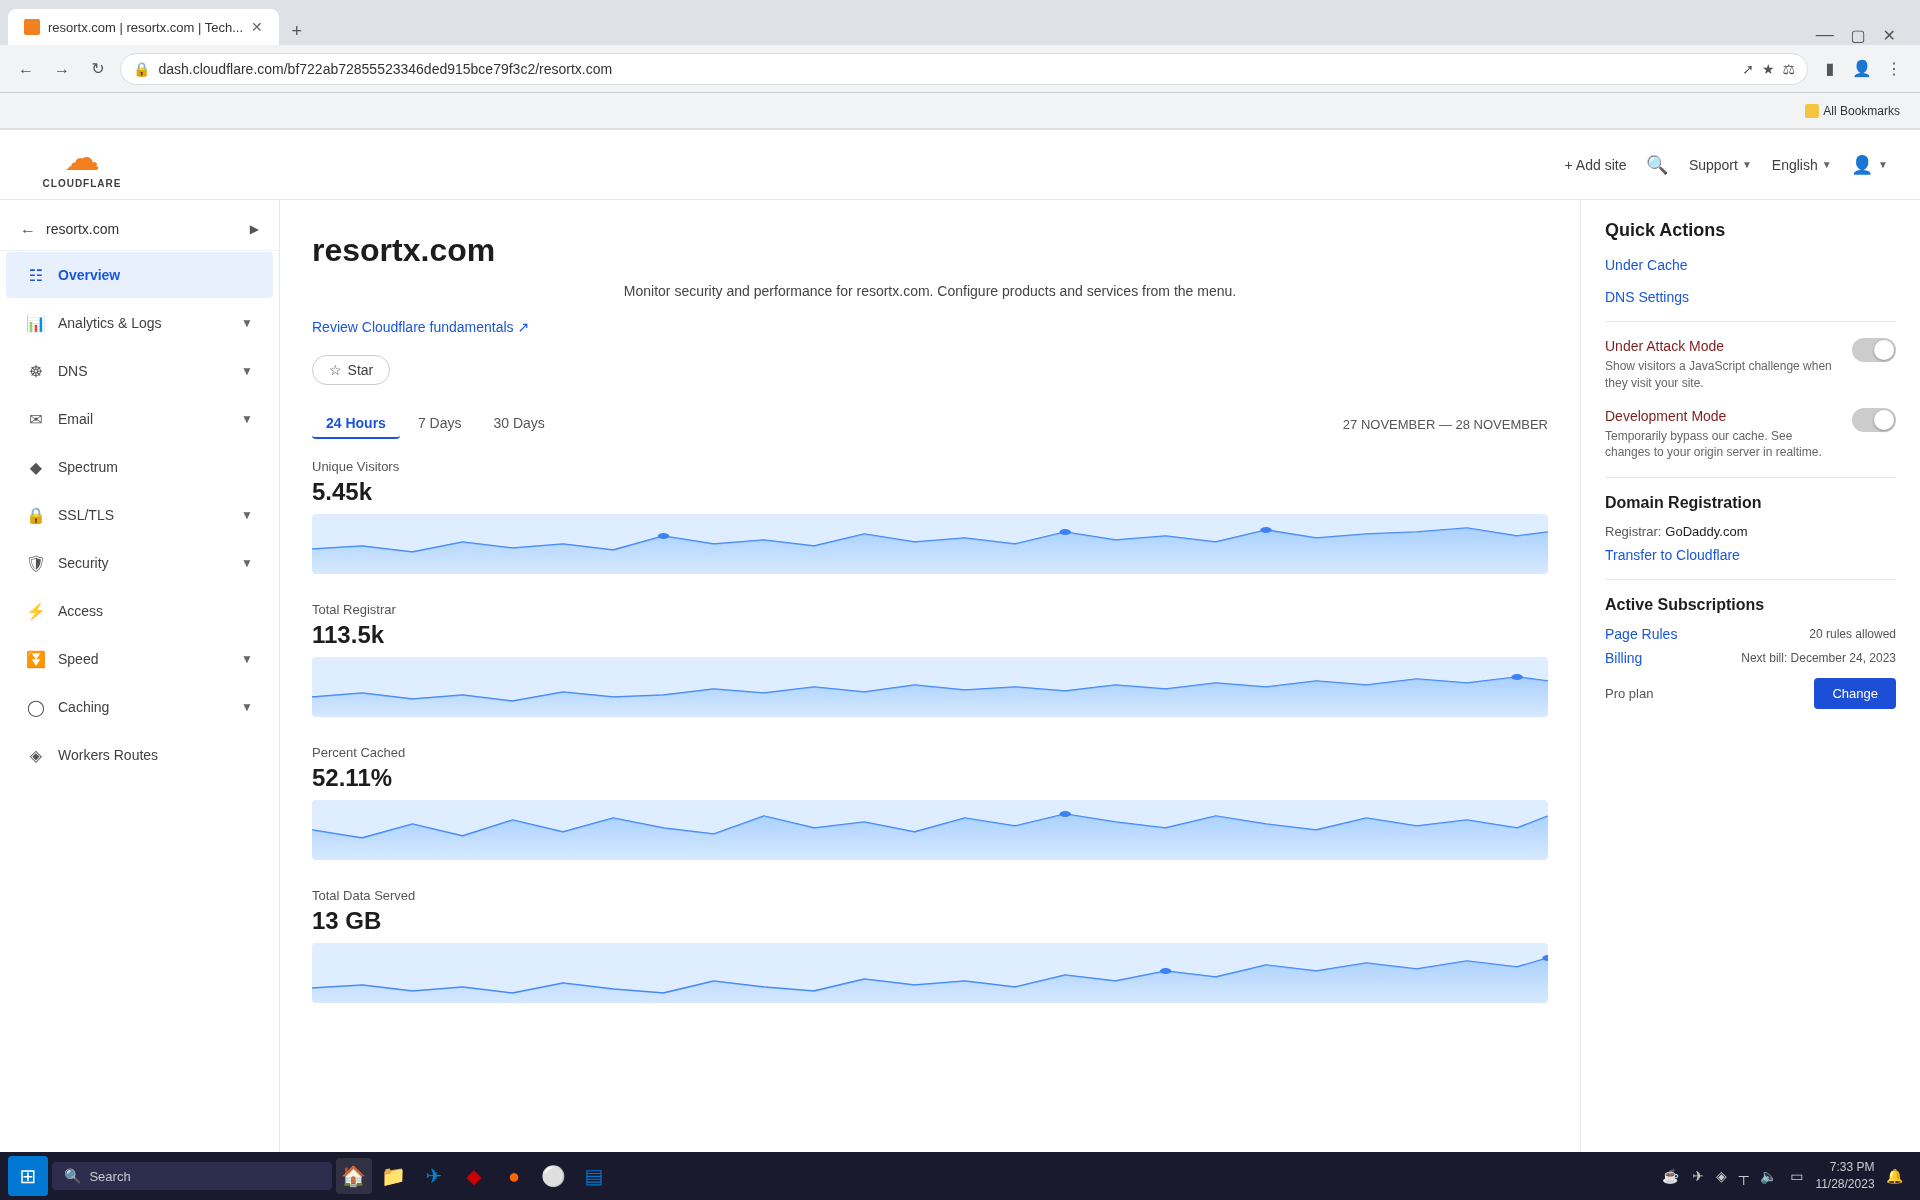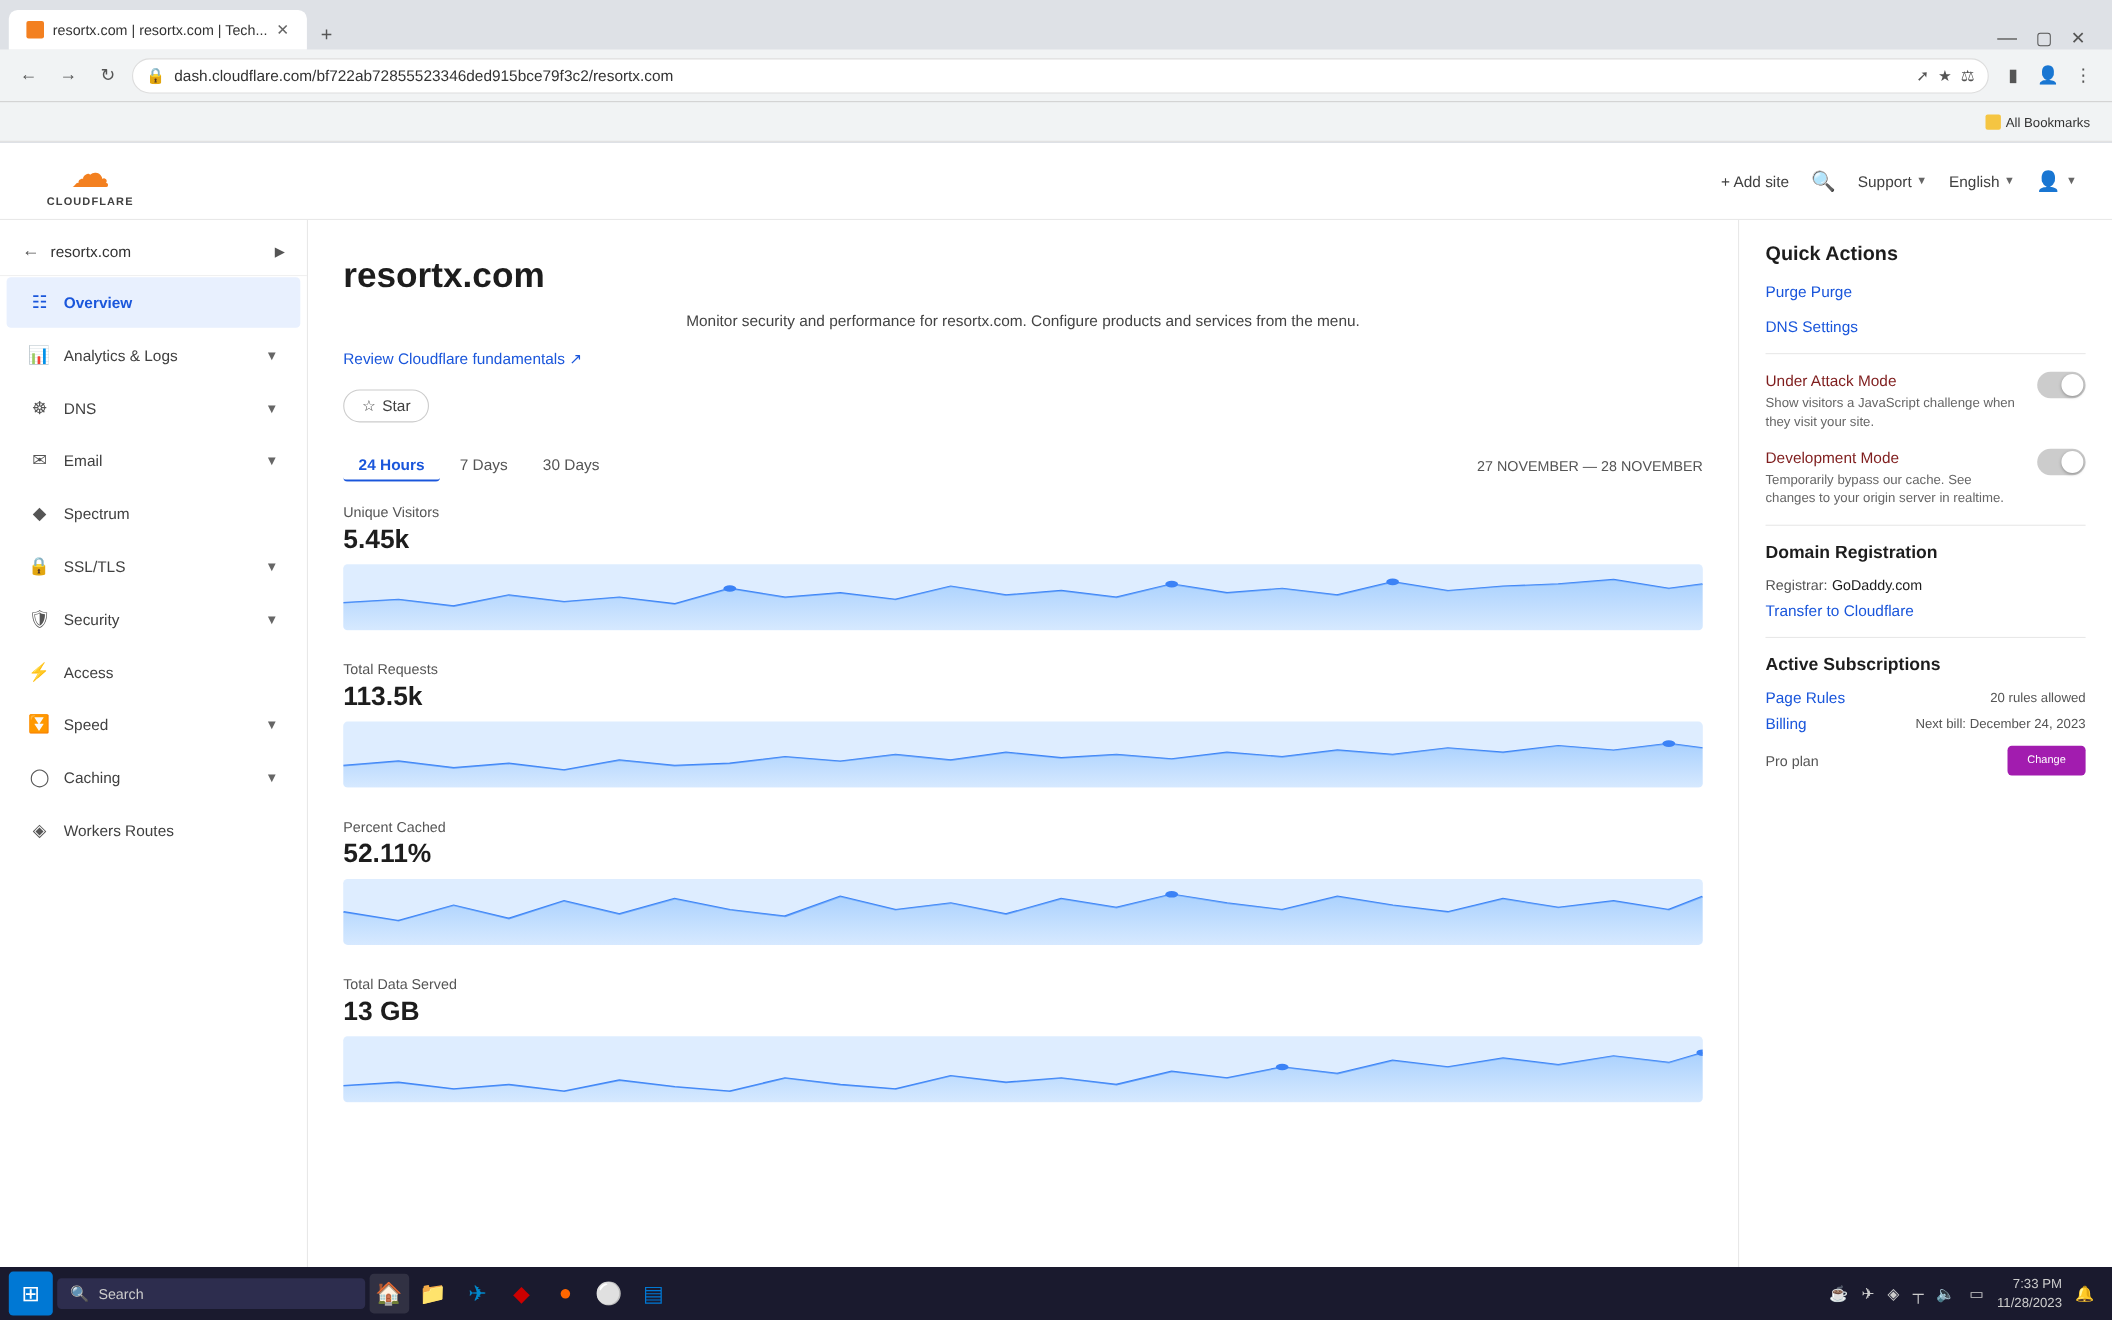--- a/index.html
+++ b/index.html
@@ -99,21 +99,21 @@
     .transfer-link { color: #1a56db; font-size: 14px; text-decoration: none; display: block; margin-bottom: 16px; cursor: pointer; }
     .active-subs-title { font-size: 16px; font-weight: 600; color: #1d1d1d; margin-bottom: 12px; margin-top: 16px; }
     .subs-row { display: flex; align-items: center; justify-content: space-between; margin-bottom: 8px; }
     .subs-link { color: #1a56db; font-size: 14px; text-decoration: none; cursor: pointer; }
     .subs-meta { font-size: 12px; color: #555; }
     .billing-row { display: flex; align-items: center; justify-content: space-between; margin-bottom: 12px; }
     .billing-link { color: #1a56db; font-size: 14px; cursor: pointer; }
     .billing-date { font-size: 12px; color: #555; }
     .pro-row { display: flex; align-items: center; justify-content: space-between; }
     .pro-label { font-size: 13px; color: #555; }
-    .change-btn { background: #a21caf; color: #fff; border: none; border-radius: 4px; padding: 8px 18px; font-size: 10px; cursor: pointer; }
+    .change-btn { background: #1d4ed8; color: #fff; border: none; border-radius: 4px; padding: 8px 18px; font-size: 13px; cursor: pointer; }
 
     
     .chart-svg { width: 100%; height: 60px; }
 
     
     .taskbar { height: 48px; background: #1a1a2e; display: flex; align-items: center; padding: 0 8px; gap: 4px; position: fixed; bottom: 0; width: 1920px; }
     .taskbar-start { width: 40px; height: 40px; display: flex; align-items: center; justify-content: center; background: #0078d4; border-radius: 4px; cursor: pointer; }
     .taskbar-start-icon { color: #fff; font-size: 20px; }
     .taskbar-search { display: flex; align-items: center; background: #2d2d4e; border-radius: 4px; padding: 6px 12px; gap: 8px; width: 280px; cursor: pointer; }
     .taskbar-search-icon { color: #aaa; font-size: 14px; }
@@ -321,21 +321,21 @@
 
             <circle cx="182" cy="22" r="3" fill="#3b82f6"></circle>
             <circle cx="390" cy="18" r="3" fill="#3b82f6"></circle>
             <circle cx="494" cy="16" r="3" fill="#3b82f6"></circle>
           </svg>
         </div>
       </div>
 
       
       <div class="stat-block">
-        <div class="stat-label">Total Requests</div>
+        <div class="stat-label">Total Registrar</div>
         <div class="stat-value">113.5k</div>
         <div class="chart-area">
           <svg class="chart-svg" viewBox="0 0 640 60" preserveAspectRatio="none">
             <defs>
               <linearGradient id="g2" x1="0" y1="0" x2="0" y2="1">
                 <stop offset="0%" stop-color="#93c5fd" stop-opacity="0.7"></stop>
                 <stop offset="100%" stop-color="#93c5fd" stop-opacity="0.1"></stop>
               </linearGradient>
             </defs>
             <path d="M0,40 L26,36 L52,42 L78,38 L104,44 L130,35 L156,40 L182,38 L208,32 L234,36 L260,30 L286,35 L312,28 L338,33 L364,30 L390,34 L416,28 L442,32 L468,26 L494,30 L520,24 L546,28 L572,22 L598,26 L624,20 L640,24" fill="none" stroke="#3b82f6" stroke-width="1.5"></path>
@@ -380,21 +380,21 @@
             <path d="M0,45 L26,42 L52,48 L78,44 L104,50 L130,40 L156,46 L182,50 L208,38 L234,44 L260,48 L286,36 L312,42 L338,38 L364,44 L390,32 L416,38 L442,28 L468,34 L494,22 L520,28 L546,20 L572,26 L598,18 L624,24 L640,15 L640,60 L0,60 Z" fill="url(#g4)"></path>
             <circle cx="442" cy="28" r="3" fill="#3b82f6"></circle>
             <circle cx="640" cy="15" r="3" fill="#3b82f6"></circle>
           </svg>
         </div>
       </div>
     </div>
 
     <div class="right-panel">
       <h2 class="quick-actions-title">Quick Actions</h2>
-      <a class="quick-action-link">Purge Purge</a>
+      <a class="quick-action-link">Under Cache</a>
       <a class="quick-action-link">DNS Settings</a>
 
       <hr class="panel-divider">
 
       <div class="toggle-row">
         <div class="toggle-text">
           <div class="toggle-label">Under Attack Mode</div>
           <div class="toggle-desc">Show visitors a JavaScript challenge when they visit your site.</div>
         </div>
         <div class="toggle-switch off">

